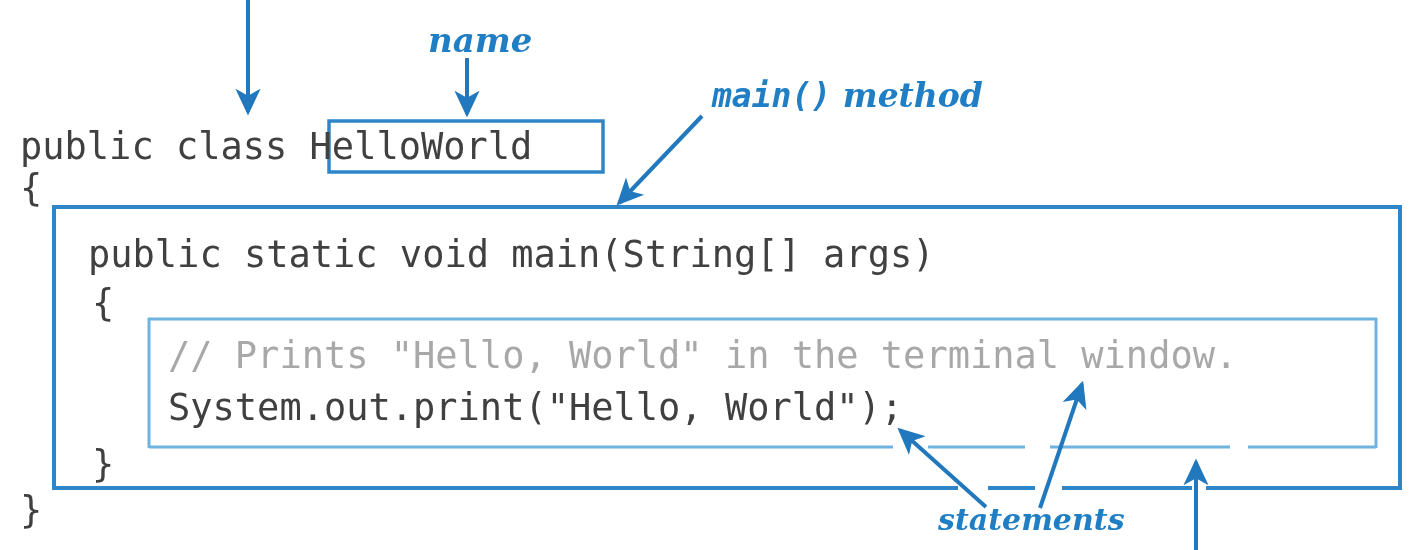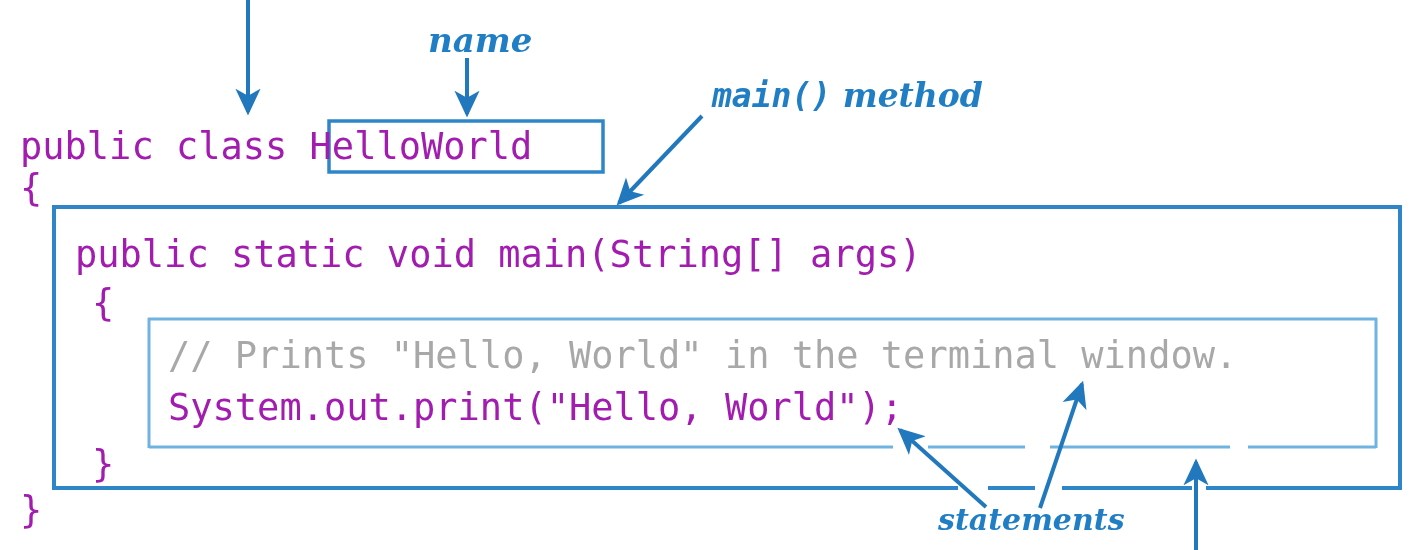--- a/index.html
+++ b/index.html
@@ -23,21 +23,21 @@
     height: 550px;
     pointer-events: none;
   }
   .code {
     position: absolute;
     font-family: "DejaVu Sans Mono", monospace;
     font-size: 37px;
     line-height: 37px;
     letter-spacing: 0px;
     white-space: pre;
-    color: #a21caf;
+    color: #404040;
     font-weight: 500;
   }
   .code.gray { color: #a8a8a8; }
   .label {
     position: absolute;
     font-family: "DejaVu Serif", serif;
     font-style: italic;
     font-weight: 700;
     color: #1f7ec4;
     white-space: pre;
@@ -95,21 +95,21 @@
 
     <line x1="1040" y1="508" x2="1082" y2="384" stroke="#2278BD" stroke-width="4" marker-end="url(#ah)"></line>
 
     <line x1="1196" y1="560" x2="1196" y2="462" stroke="#2278BD" stroke-width="4" marker-end="url(#ah)"></line>
   </svg>
 
   <div class="code" style="left:20px; top:128px;"><span>public class </span><span>HelloWorld</span></div>
 
   <div class="code" style="left:20px; top:170px;">{</div>
 
-  <div class="code" style="left:75px; top:236px;">public static void main(String[] args)</div>
+  <div class="code" style="left:88px; top:236px;">public static void main(String[] args)</div>
 
   <div class="code" style="left:92px; top:285px;">{</div>
 
   <div class="code gray" style="left:168px; top:337px;">// Prints "Hello, World" in the terminal window.</div>
 
   <div class="code" style="left:168px; top:389px;">System.out.print("Hello, World");</div>
 
   <div class="code" style="left:92px; top:446px;">}</div>
 
   <div class="code" style="left:20px; top:492px;">}</div>

